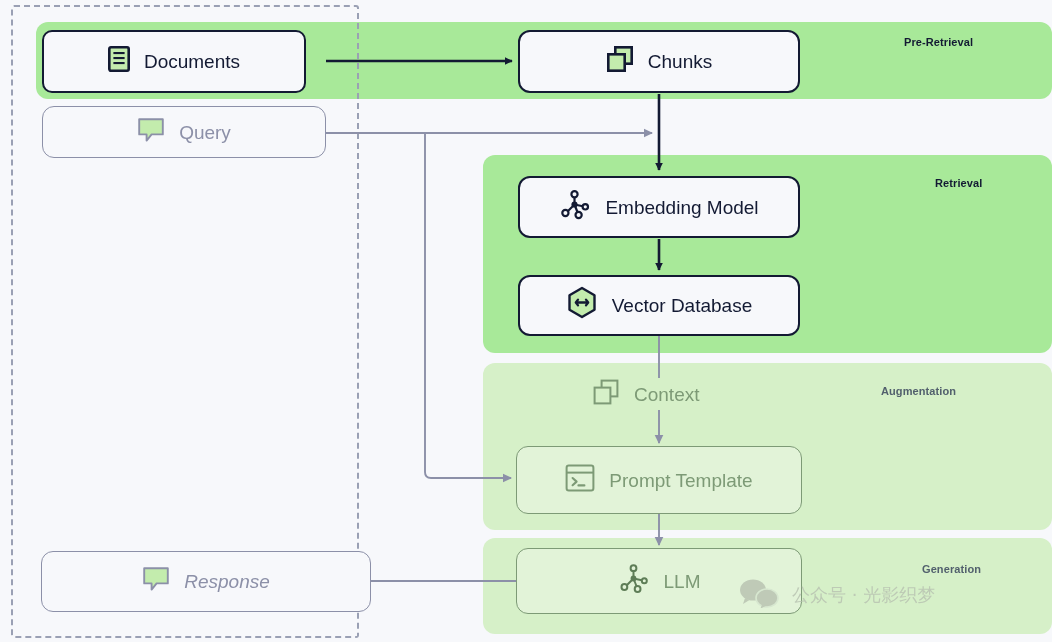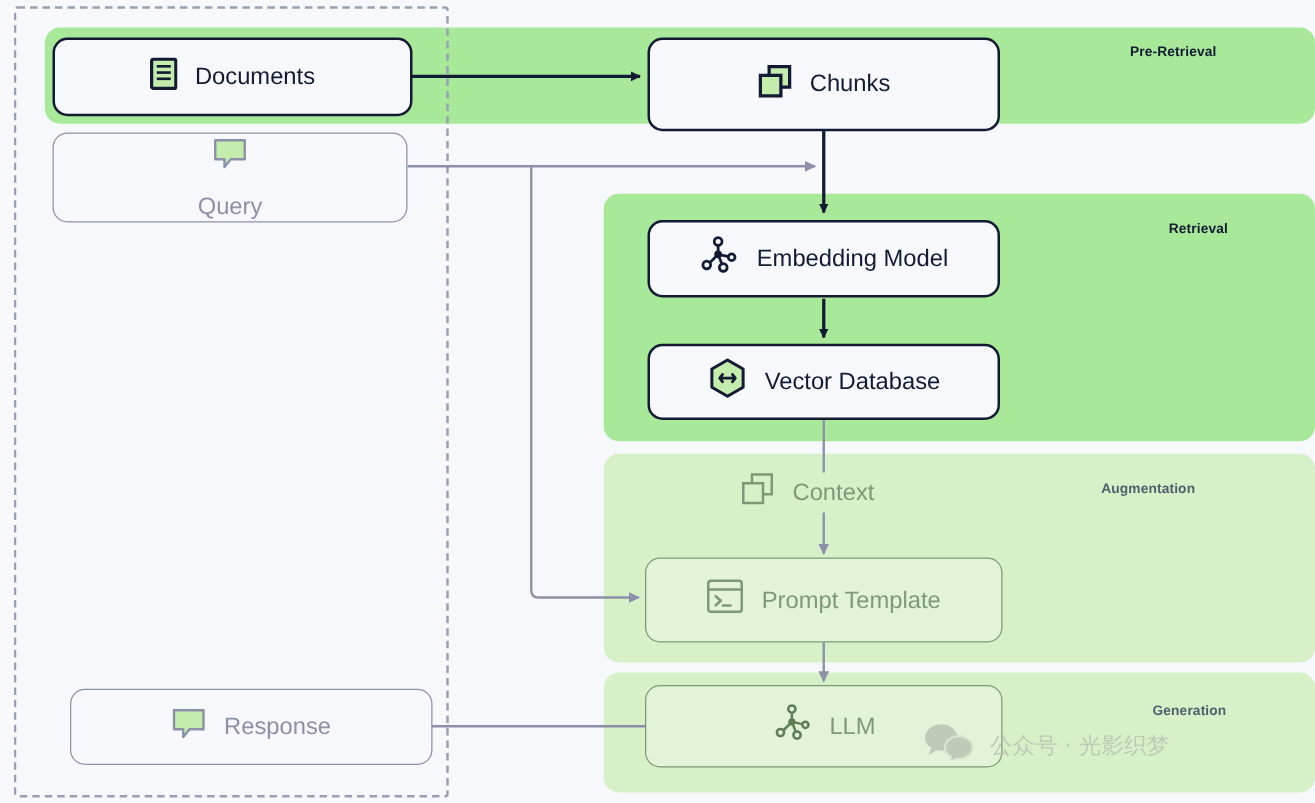--- a/index.html
+++ b/index.html
@@ -118,42 +118,42 @@
 
     <path d="M659,336 L659,378" stroke="#8c90a8" stroke-width="1.9" fill="none"></path>
 
     <path d="M659,410 L659,443" stroke="#8c90a8" stroke-width="1.9" fill="none" marker-end="url(#ah-soft)"></path>
 
     <path d="M659,514 L659,545" stroke="#8c90a8" stroke-width="1.9" fill="none" marker-end="url(#ah-soft)"></path>
 
     <path d="M516,581 L330,581" stroke="#8c90a8" stroke-width="1.9" fill="none" marker-end="url(#ah-soft)"></path>
   </svg>
 
-  <div class="node dark" style="left:42px;top:30px;width:288px;height:63px;">
+  <div class="node dark" style="left:42px;top:30px;width:264px;height:63px;border-radius:10px;">
     <span class="icon">
       <svg width="22" height="26" viewBox="0 0 22 26">
         <rect x="1.3" y="1.3" width="19.4" height="23.4" rx="1.6" fill="#c3ecad" stroke="#131a33" stroke-width="2.6"></rect>
         <rect x="5.4" y="6" width="11.2" height="2.1" fill="#131a33"></rect>
         <rect x="5.4" y="11" width="11.2" height="2.1" fill="#131a33"></rect>
         <rect x="5.4" y="16" width="11.2" height="2.1" fill="#131a33"></rect>
       </svg>
     </span>
     <span class="lbl">Documents</span>
   </div>
 
-  <div class="node muted" style="left:42px;top:106px;width:284px;height:72px;flex-direction:column;">
+  <div class="node muted" style="left:42px;top:106px;width:284px;height:52px;">
     <span class="icon">
       <svg width="28" height="26" viewBox="0 0 28 26">
         <path d="M2.2,2.2 H25.8 V17.4 H14.6 L9.6,23.6 V17.4 H2.2 Z" fill="#c3ecad" stroke="#8c90a8" stroke-width="1.9" stroke-linejoin="round"></path>
       </svg>
     </span>
     <span class="lbl">Query</span>
   </div>
 
-  <div class="node dark" style="left:518px;top:30px;width:282px;height:75px;">
+  <div class="node dark" style="left:518px;top:30px;width:282px;height:63px;">
     <span class="icon">
       <svg width="28" height="28" viewBox="0 0 28 28">
         <rect x="9.3" y="2.3" width="16.4" height="16.4" fill="#c3ecad" stroke="#131a33" stroke-width="2.6"></rect>
         <rect x="2.3" y="9.3" width="16.4" height="16.4" fill="#c3ecad" stroke="#131a33" stroke-width="2.6"></rect>
       </svg>
     </span>
     <span class="lbl">Chunks</span>
   </div>
 
   <div class="node dark" style="left:518px;top:176px;width:282px;height:62px;">
@@ -219,21 +219,21 @@
         <circle cx="15.5" cy="15.5" r="2.9" fill="#5e7d57"></circle>
         <circle cx="15.5" cy="5.2" r="2.9" fill="#e2f3d8" stroke="#5e7d57" stroke-width="2"></circle>
         <circle cx="26.3" cy="17.8" r="2.5" fill="#e2f3d8" stroke="#5e7d57" stroke-width="2"></circle>
         <circle cx="6.4" cy="24" r="2.9" fill="#e2f3d8" stroke="#5e7d57" stroke-width="2"></circle>
         <circle cx="19.6" cy="26" r="2.9" fill="#e2f3d8" stroke="#5e7d57" stroke-width="2"></circle>
       </svg>
     </span>
     <span class="lbl">LLM</span>
   </div>
 
-  <div class="node muted" style="left:56px;top:551px;width:290px;height:61px;">
+  <div class="node muted" style="left:41px;top:551px;width:330px;height:61px;font-style:italic;">
     <span class="icon">
       <svg width="28" height="26" viewBox="0 0 28 26">
         <path d="M2.2,2.2 H25.8 V17.4 H14.6 L9.6,23.6 V17.4 H2.2 Z" fill="#c3ecad" stroke="#8c90a8" stroke-width="1.9" stroke-linejoin="round"></path>
       </svg>
     </span>
     <span class="lbl">Response</span>
   </div>
 
   <div class="watermark" style="left:738px;top:578px;">
     <span class="icon">

